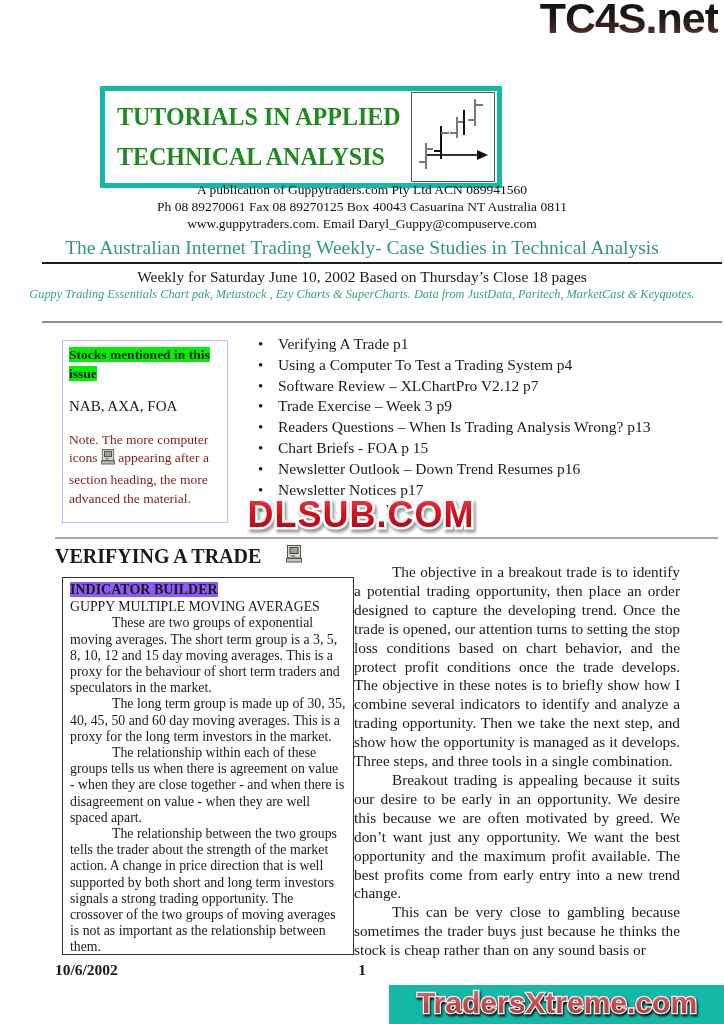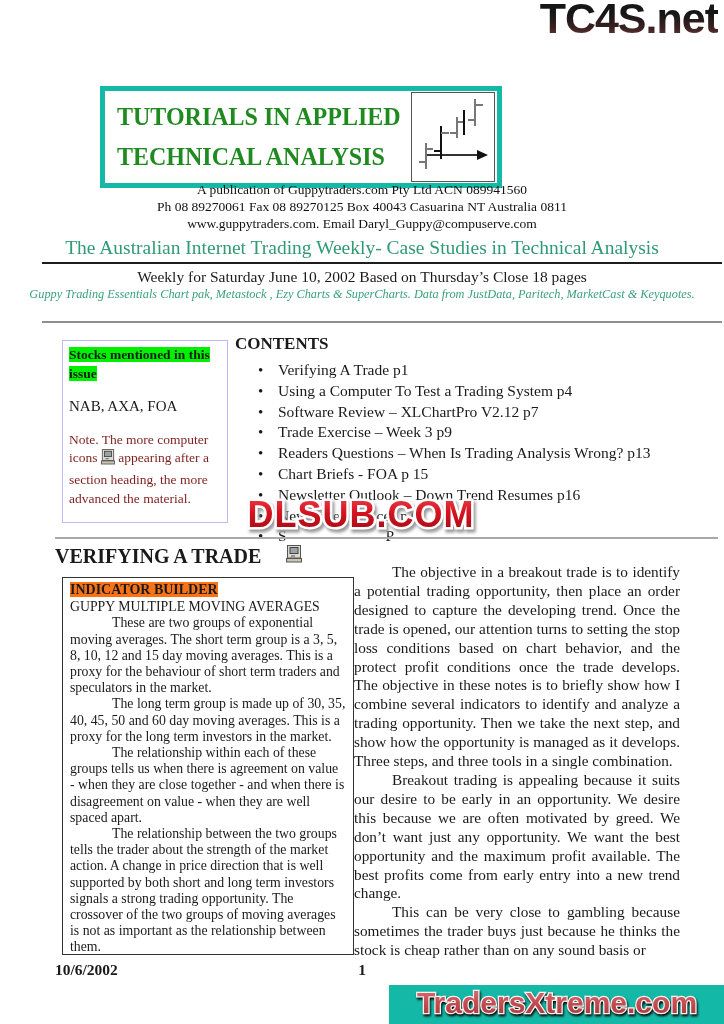--- a/index.html
+++ b/index.html
@@ -50,21 +50,21 @@
 
   
   .dlsub{position:absolute;left:214px;top:490px;}
 
   
   .article-heading{position:absolute;left:55px;top:545px;font-weight:bold;font-size:20px;
                    display:flex;align-items:center;gap:25px;}
   .indicator-box{position:absolute;left:62px;top:577px;width:276px;height:368px;
                  border:1px solid #333;padding:4px 7px;font-size:13.8px;line-height:16.2px;
                  overflow:hidden;}
-  .indicator-label{display:inline;background:#f97316;font-weight:bold;font-size:14px;}
+  .indicator-label{display:inline;background:#8b5cf6;font-weight:bold;font-size:14px;}
   .indicator-sub{margin:1px 0 0 0;}
   .indicator-box p{margin:0;text-indent:42px;}
 
   .body-col{position:absolute;left:354px;top:563px;width:326px;font-size:15.3px;
             line-height:18.9px;text-align:justify;}
   .body-col p{margin:0;text-indent:38px;}
 
   .footer-date{position:absolute;left:55px;top:961px;font-weight:bold;font-size:15.5px;}
   .footer-page{position:absolute;left:0;top:961px;width:724px;text-align:center;
                font-weight:bold;font-size:15.5px;}
@@ -134,21 +134,20 @@
           <rect x="4" y="2.5" width="8" height="6" fill="#9aa4a8" stroke="#444" stroke-width="1"></rect>
           <line x1="5" y1="11" x2="9" y2="11" stroke="#555" stroke-width="1"></line>
           <rect x="0.5" y="13.5" width="15" height="3.5" fill="#c9c4b6" stroke="#555" stroke-width="1"></rect>
         </svg>
       </span>
       <span>appearing after a section heading, the more advanced the material.</span>
     </div>
   </div>
 
   <div class="contents">
-    <div class="contents-heading">CONTENTS</div>
     <div class="contents-item">Verifying A Trade  p1</div>
     <div class="contents-item">Using a Computer To Test a Trading System p4</div>
     <div class="contents-item">Software Review – XLChartPro V2.12 p7</div>
     <div class="contents-item">Trade Exercise – Week 3 p9</div>
     <div class="contents-item">Readers Questions – When Is Trading Analysis Wrong? p13</div>
     <div class="contents-item">Chart Briefs - FOA p 15</div>
     <div class="contents-item">Newsletter Outlook – Down Trend Resumes p16</div>
     <div class="contents-item">Newsletter Notices p17</div>
     <div class="contents-item">
       <span>S</span>

